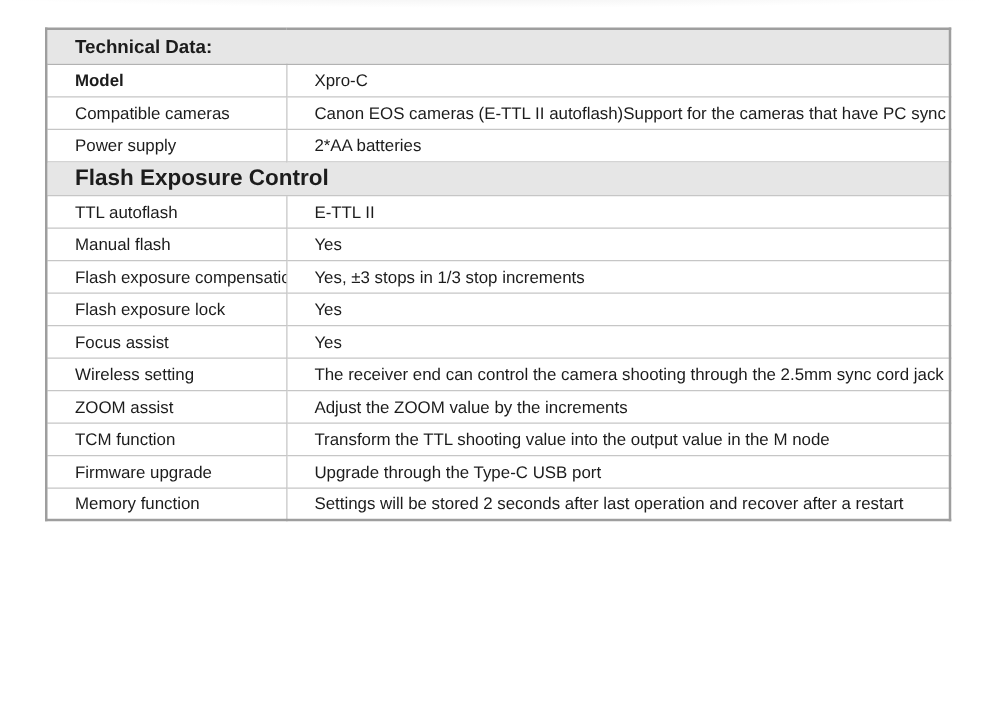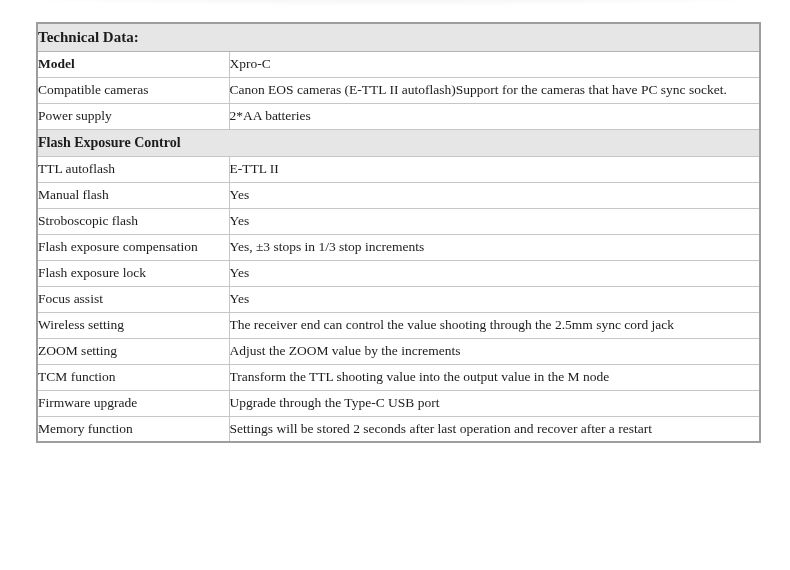--- a/index.html
+++ b/index.html
@@ -17,40 +17,39 @@
   table.spec {
     position: absolute; left: 36px; top: 22px;
     width: 723px;
     border-collapse: collapse;
     table-layout: fixed;
     color: var(--text, #1c1c1c);
     border: 2px solid var(--border-outer, #9e9e9e);
   }
   table.spec td {
     border: 1px solid var(--border-inner, #c6c6c6);
-    padding: 0 0;
+    padding: 0 22px;
     font-size: 13.5px;
     height: 26px;
     vertical-align: middle;
     background: #ffffff;
     white-space: nowrap;
     overflow: hidden;
-    font-family: Liberation Serif, serif;
   }
   tr.title-row td {
     background: var(--header-bg, #e6e6e6);
     font-weight: bold;
     font-size: 15px;
     height: 28px;
     border-bottom-color: #b2b2b2;
   }
   tr.section-row td {
     background: var(--header-bg, #e6e6e6);
     font-weight: bold;
-    font-size: 14px;
+    font-size: 18px;
     height: 27px;
   }
   td.lbl-bold { font-weight: bold; }
 </style>
 </head>
 <body>
 
 <div class="top-shade"></div>
 
 <table class="spec">
@@ -81,43 +80,39 @@
       <td colspan="2">Flash Exposure Control</td>
     </tr>
     <tr>
       <td>TTL autoflash</td>
       <td>E-TTL II</td>
     </tr>
     <tr>
       <td>Manual flash</td>
       <td>Yes</td>
     </tr>
-    <tr>
-      <td>Stroboscopic flash</td>
-      <td>Yes</td>
-    </tr>
 
     <tr>
       <td>Flash exposure compensation</td>
       <td>Yes, ±3 stops in 1/3 stop increments</td>
     </tr>
     <tr>
       <td>Flash exposure lock</td>
       <td>Yes</td>
     </tr>
     <tr>
       <td>Focus assist</td>
       <td>Yes</td>
     </tr>
     <tr>
       <td>Wireless setting</td>
-      <td>The receiver end can control the value shooting through the 2.5mm sync cord jack</td>
+      <td>The receiver end can control the camera shooting through the 2.5mm sync cord jack</td>
     </tr>
     <tr>
-      <td>ZOOM setting</td>
+      <td>ZOOM assist</td>
       <td>Adjust the ZOOM value by the increments</td>
     </tr>
     <tr>
       <td>TCM function</td>
       <td>Transform the TTL shooting value into the output value in the M node</td>
     </tr>
     <tr>
       <td>Firmware upgrade</td>
       <td>Upgrade through the Type-C USB port</td>
     </tr>

